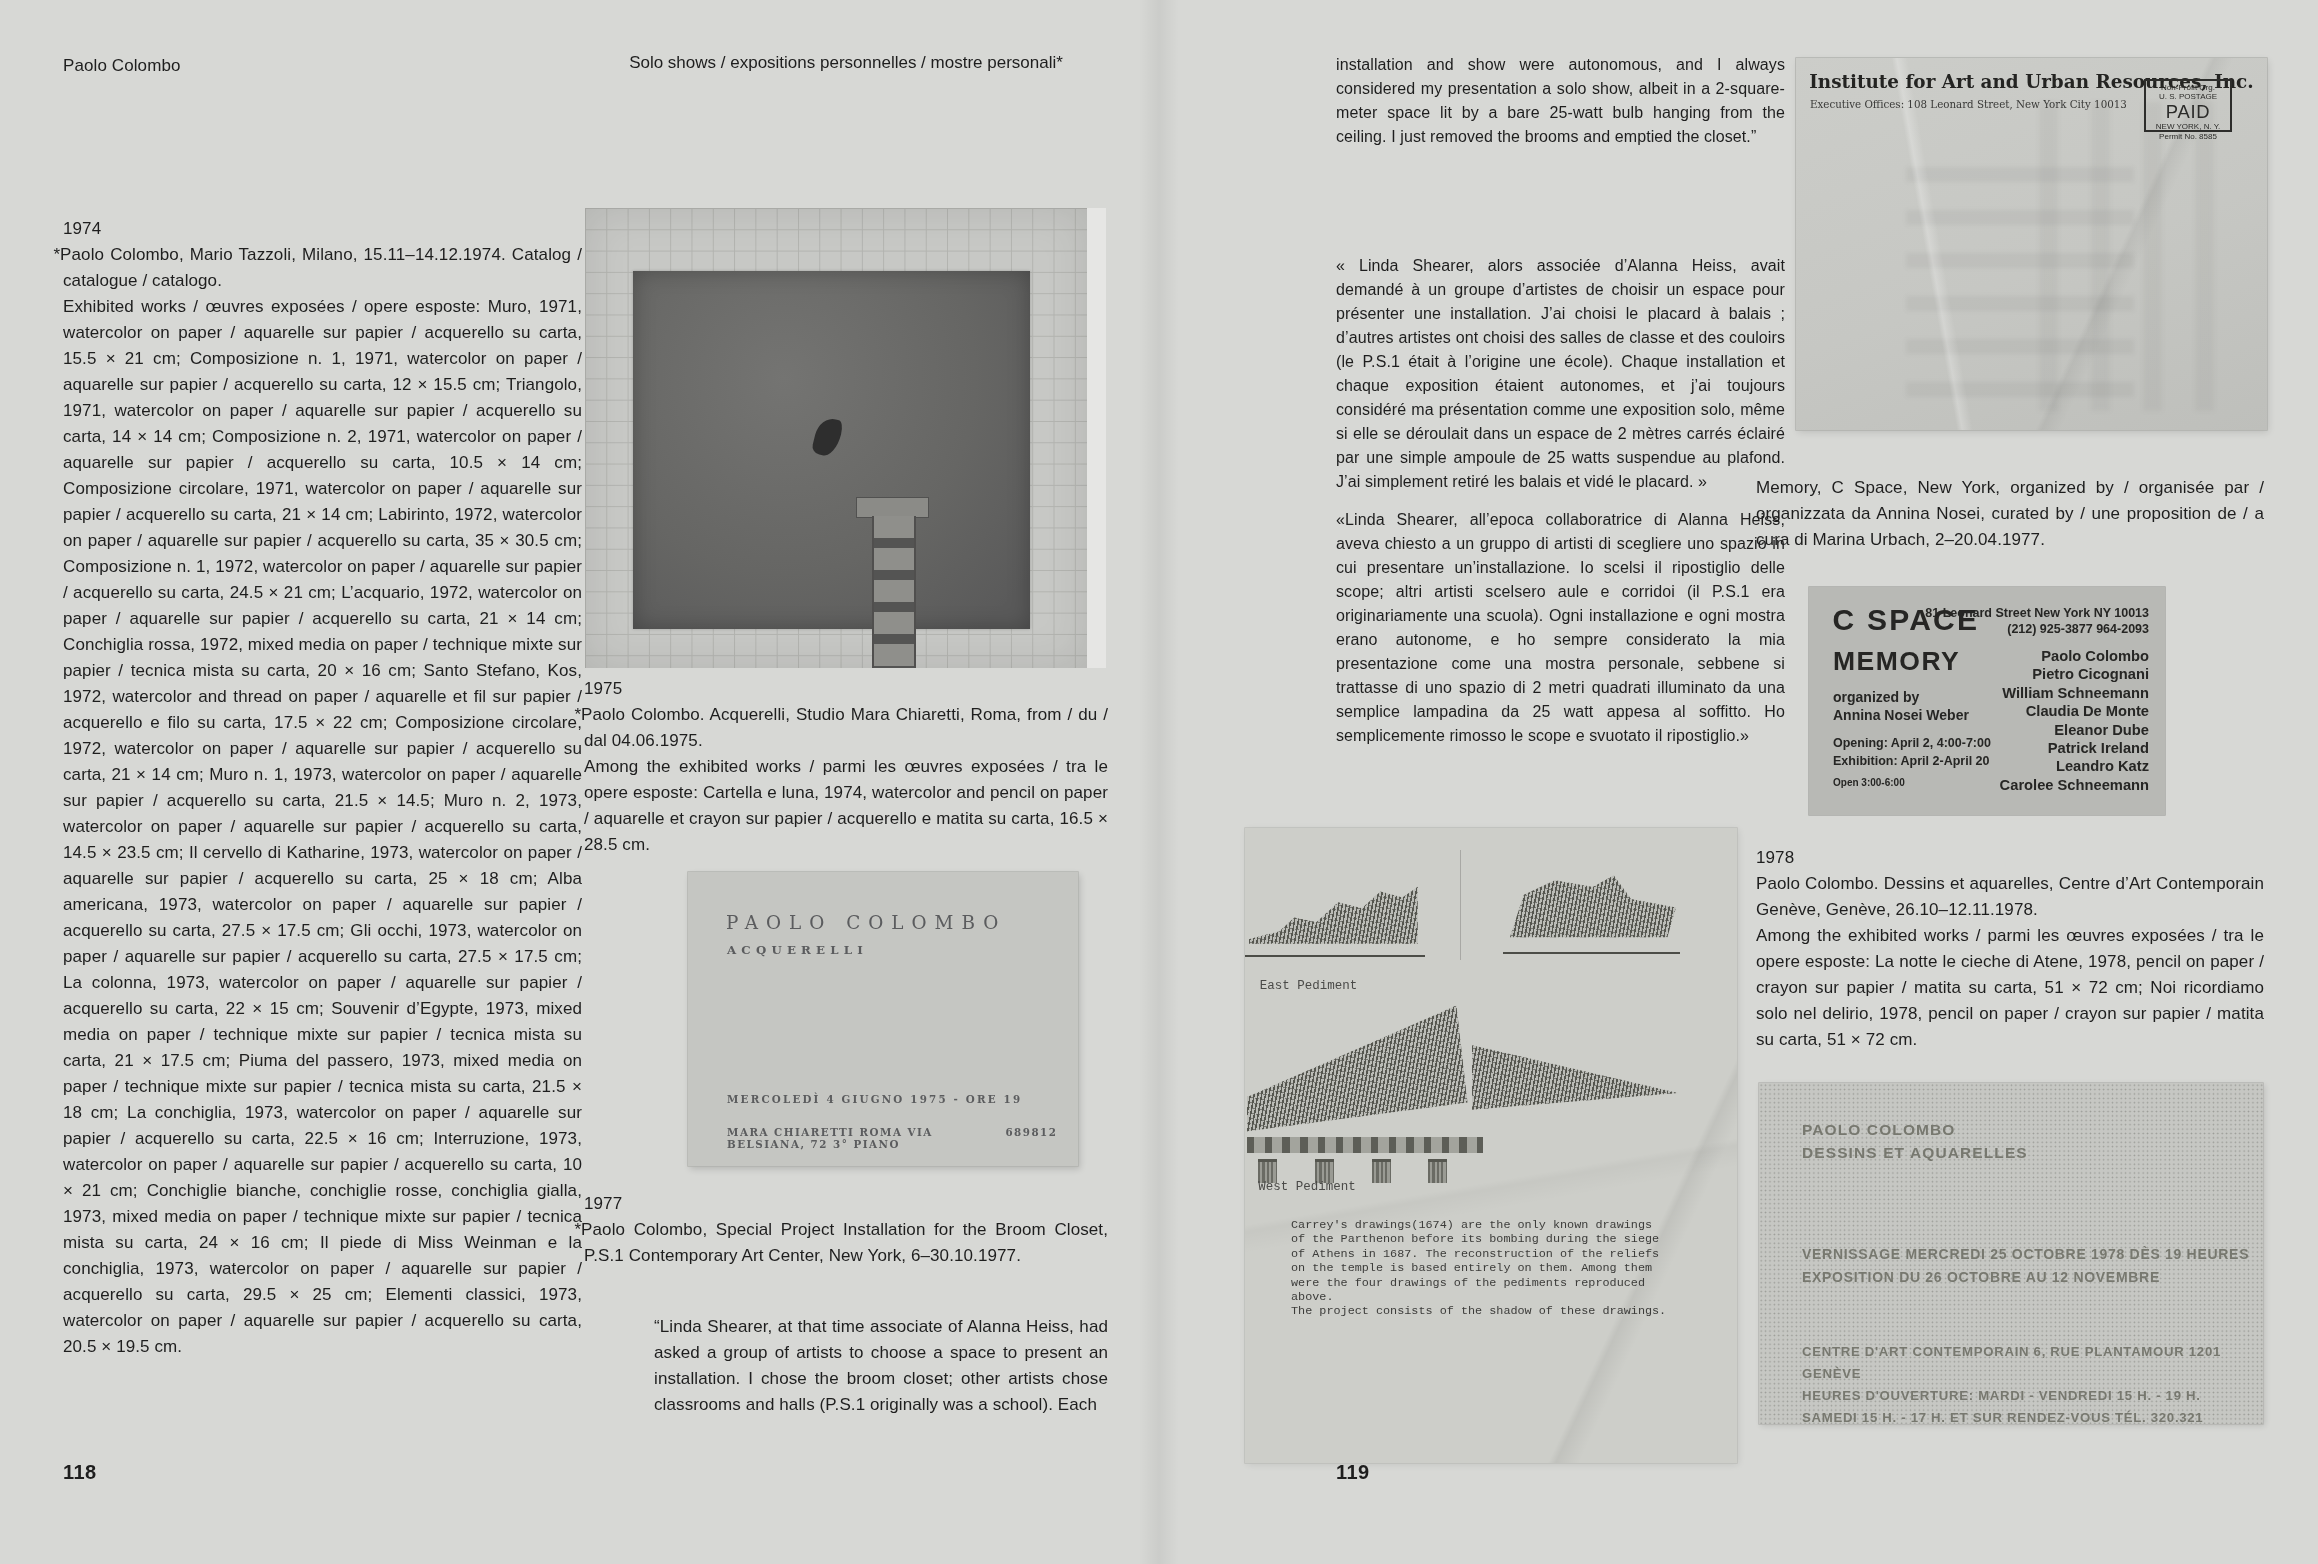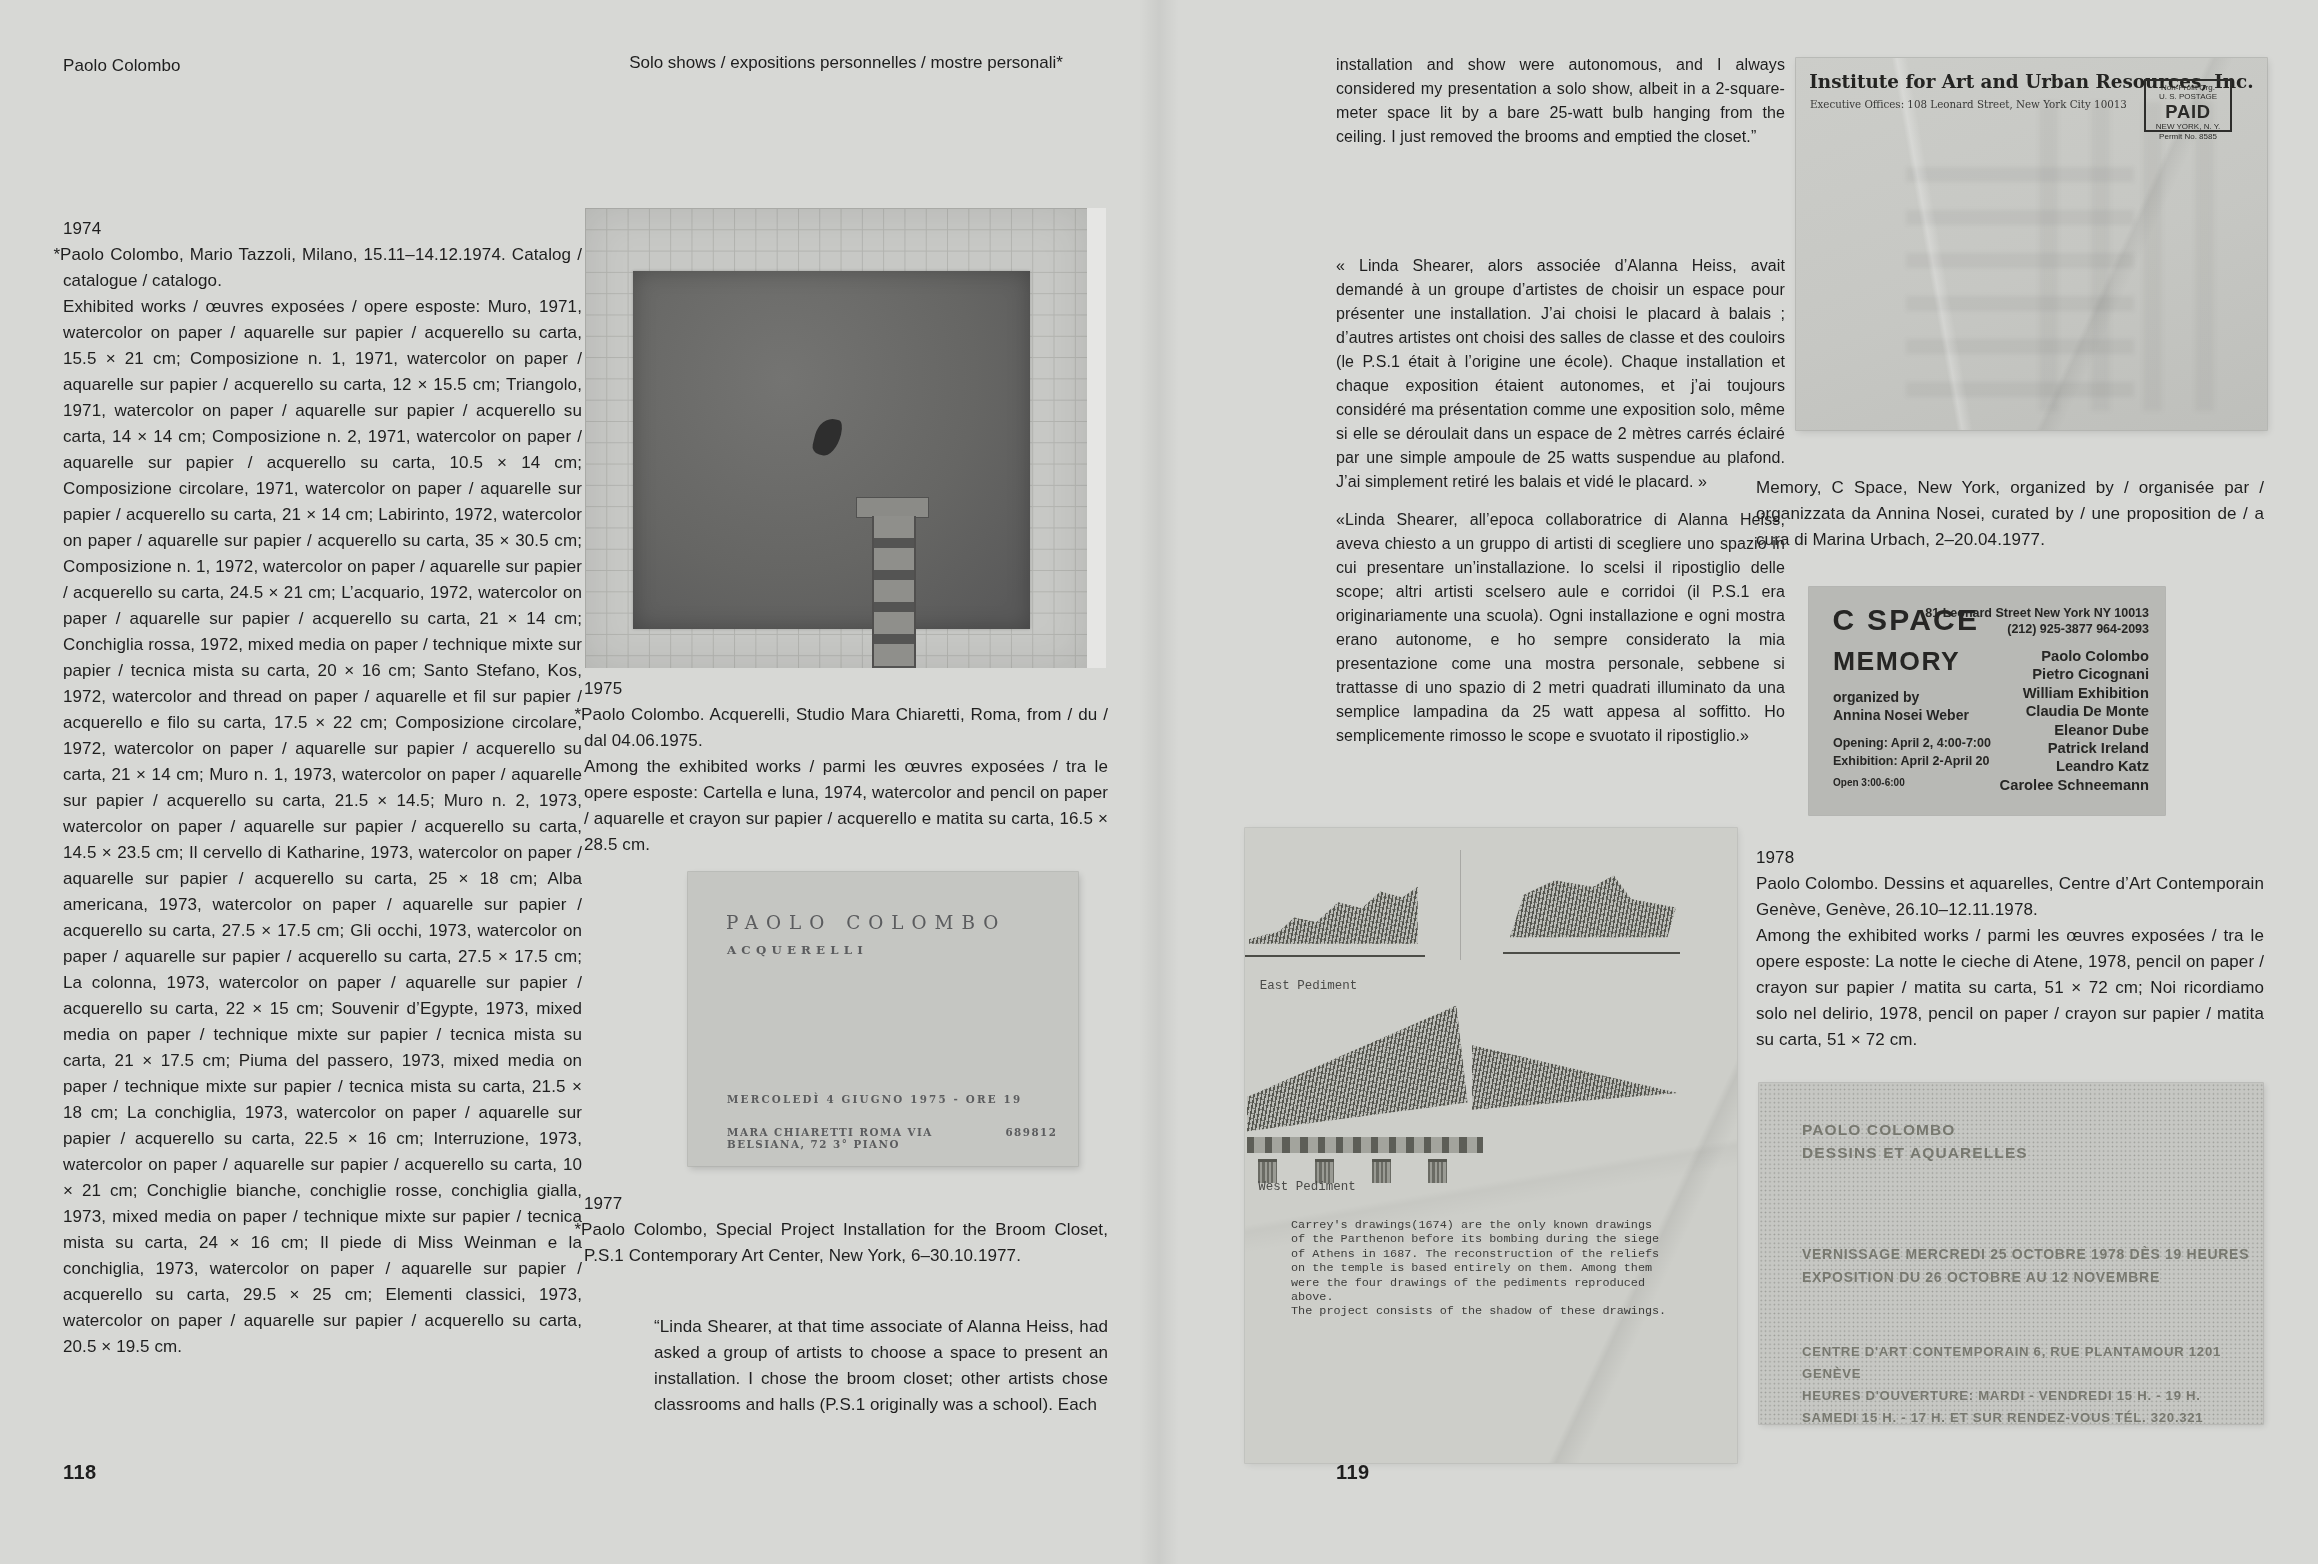--- a/index.html
+++ b/index.html
@@ -50,21 +50,21 @@
   
   .envelope{position:absolute;left:1796px;top:58px;width:471px;height:372px;
     background:linear-gradient(160deg,#cccdc9,#c6c7c3 55%,#bebfbb);
     box-shadow:0 0 0 0.7px #aeafab,2.2px 2.9px 7.4px rgba(0,0,0,0.13);}
   .env-org{position:absolute;left:13.2px;top:13.2px;font-family:"DejaVu Serif",serif;font-weight:bold;
     font-size:18.4px;color:#242422;}
   .env-addr{position:absolute;left:14px;top:40px;font-family:"DejaVu Serif",serif;font-size:10.3px;color:#3a3a38;}
   .env-stamp{position:absolute;right:35px;top:20.6px;width:88px;height:53px;border:2.2px solid #2d2d2b;
     text-align:center;color:#2b2b29;padding-top:2px;box-sizing:border-box;}
   .env-stamp .s1{font-size:8px;line-height:9.6px;}
-  .env-stamp .paid{font-size:18.4px;font-weight:bold;letter-spacing:0.7px;line-height:20.6px;}
+  .env-stamp .paid{font-size:18.4px;font-weight:normal;letter-spacing:0.7px;line-height:20.6px;}
   .ghost1{position:absolute;left:110px;top:81px;width:228px;height:258px;opacity:0.5;
     background:repeating-linear-gradient(0deg,rgba(96,96,92,0.16) 0 14.7px,transparent 14.7px 43px);
     filter:blur(2.2px);}
   .ghost2{position:absolute;left:243px;top:44px;width:191px;height:309px;opacity:0.5;
     background:repeating-linear-gradient(90deg,rgba(96,96,92,0.14) 0 19px,transparent 19px 52px);
     filter:blur(2.9px);}
   .env-crease{position:absolute;left:0;top:0;width:100%;height:100%;
     background:linear-gradient(115deg,transparent 64%,rgba(0,0,0,0.05) 65%,transparent 68%),
                linear-gradient(80deg,transparent 30%,rgba(255,255,255,0.25) 31%,transparent 33%);}
 
@@ -204,21 +204,21 @@
       <div>Annina Nosei Weber</div>
     </div>
     <div class="cs-open">
       <div>Opening: April 2, 4:00-7:00</div>
       <div>Exhibition: April 2-April 20</div>
     </div>
     <div class="cs-open2">Open 3:00-6:00</div>
     <div class="cs-artists">
       <div>Paolo Colombo</div>
       <div>Pietro Cicognani</div>
-      <div>William Exhibition</div>
+      <div>William Schneemann</div>
       <div>Claudia De Monte</div>
       <div>Eleanor Dube</div>
       <div>Patrick Ireland</div>
       <div>Leandro Katz</div>
       <div>Carolee Schneemann</div>
     </div>
   </div>
 
   <div class="txt" style="left:1756px;top:845px;width:508px;">
     <p class="year">1978</p>

